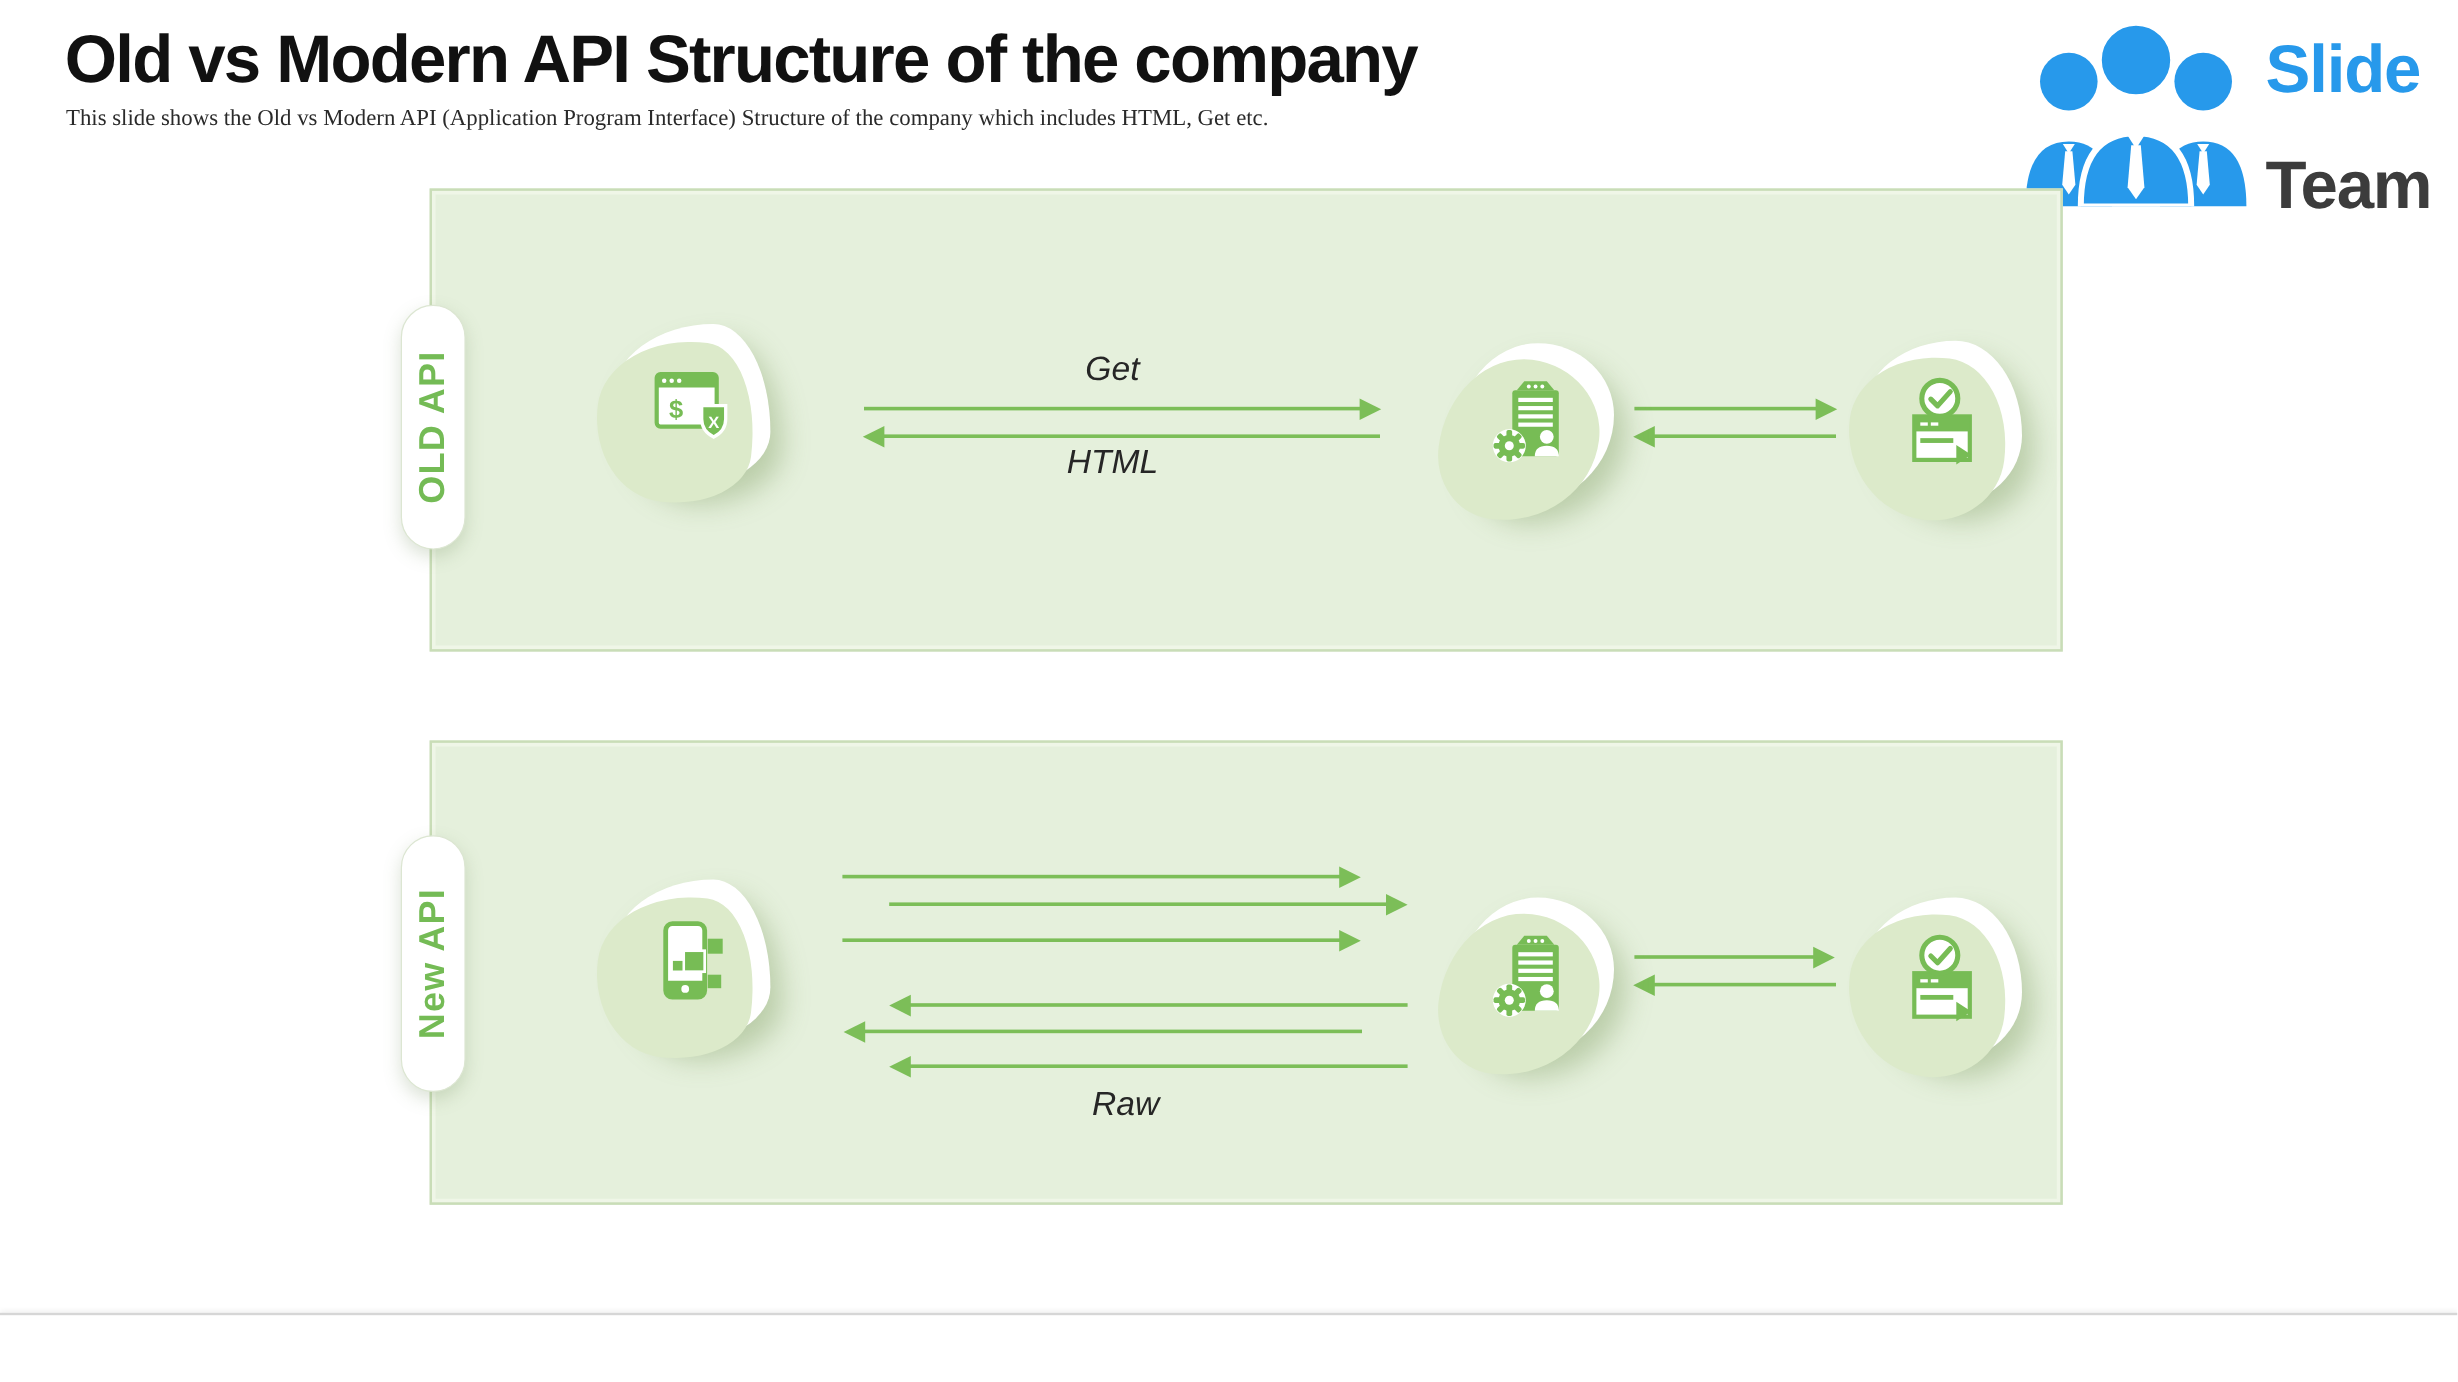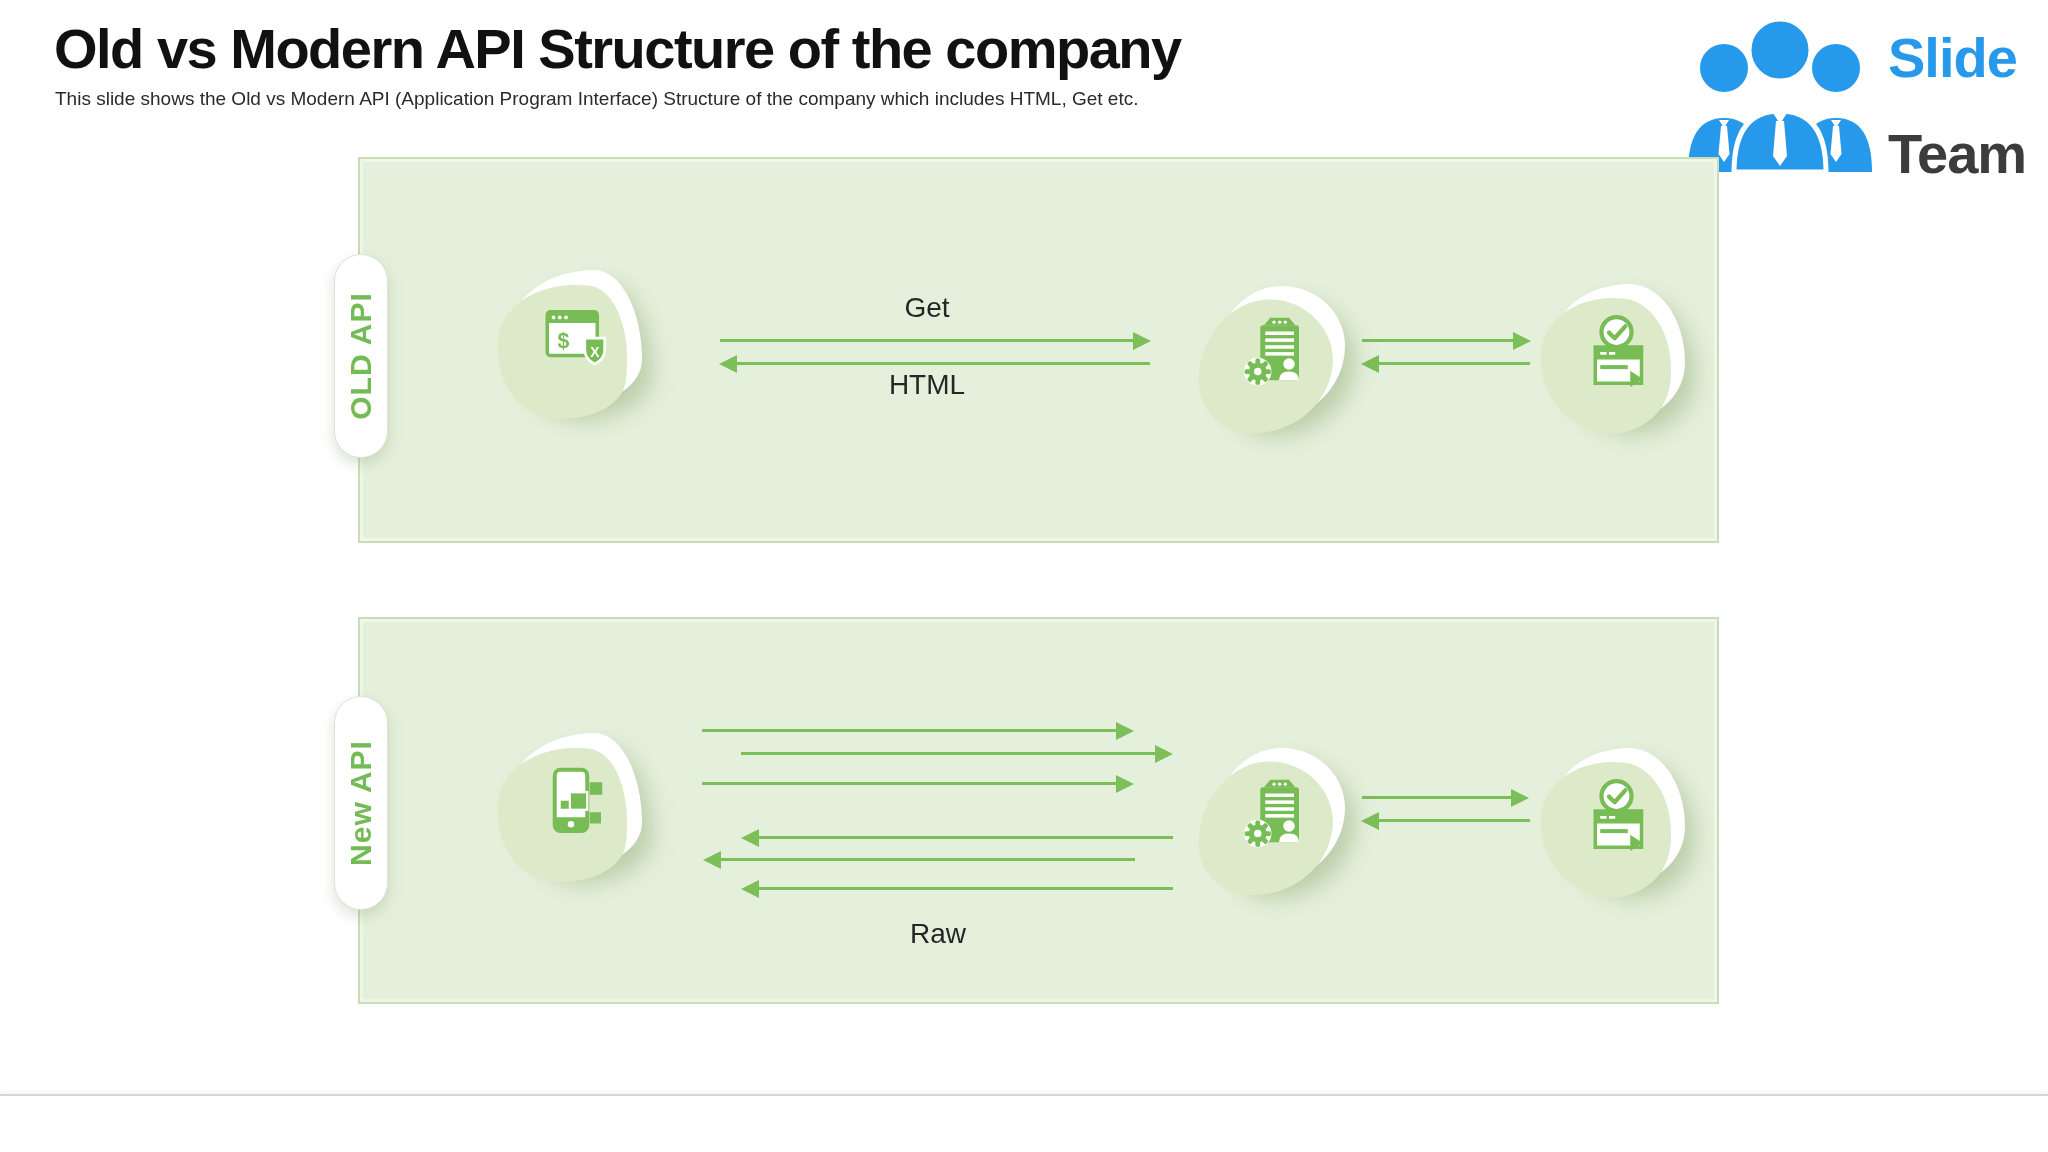--- a/index.html
+++ b/index.html
@@ -2,21 +2,21 @@
 <html><head>
 <meta charset="utf-8">
 <style>
   html,body{margin:0;padding:0;background:#fff;}
   .slide{position:relative;width:2048px;height:1152px;background:#fff;overflow:hidden;
          font-family:"Liberation Sans",sans-serif;color:#1f1f1f;}
 
   
   .title{position:absolute;left:54px;top:16px;font-size:56px;font-weight:800;
          letter-spacing:-1.5px;color:#111;white-space:nowrap;text-align:center;}
-  .subtitle{position:absolute;left:55px;top:88px;font-size:19px;color:#2a2a2a;white-space:nowrap;}
+  .subtitle{position:absolute;left:55px;top:88px;font-size:19px;color:#2a2a2a;white-space:nowrap;font-family:Liberation Serif, serif;}
 
   
   .logo-people{position:absolute;left:1684px;top:14px;width:192px;height:158px;}
   .logo-text{position:absolute;left:1888px;top:22px;display:flex;flex-direction:column;gap:24px;}
   .logo-text span{display:block;font-size:56px;font-weight:800;line-height:72px;letter-spacing:-1px;}
   .logo-slide{color:#2799EB;}
   .logo-team{color:#3C3C3C;}
 
   
   .panel{position:absolute;left:358px;width:1361px;background:#E5F0DC;
@@ -44,21 +44,21 @@
   .blob.b3{border-radius:58% 42% 46% 54% / 44% 58% 42% 56%;}
   .blob svg{width:80px;height:80px;position:relative;z-index:2;}
 
   
   .arr{position:absolute;height:3px;background:#7CBE58;}
   .arr.r::after{content:"";position:absolute;right:-17px;top:50%;transform:translateY(-50%);
         border-left:18px solid #7CBE58;border-top:9px solid transparent;border-bottom:9px solid transparent;}
   .arr.l::before{content:"";position:absolute;left:-17px;top:50%;transform:translateY(-50%);
         border-right:18px solid #7CBE58;border-top:9px solid transparent;border-bottom:9px solid transparent;}
 
-  .flow-label{position:absolute;width:414px;text-align:center;font-size:28px;color:#262626;}
+  .flow-label{position:absolute;width:414px;text-align:center;font-size:28px;color:#262626;font-style:italic;}
 
   
   .footnotes{position:absolute;left:1574px;top:1038px;font-size:25px;line-height:37px;color:#1c1c1c;}
   .footnotes b{font-weight:800;}
 
   .bottom-band{position:absolute;left:0;top:1094px;width:2048px;height:58px;background:#fff;
         border-top:2px solid #D6D6D6;box-shadow:0 -2px 4px rgba(0,0,0,.05);z-index:10;}
 </style>
 </head>
 <body>
@@ -174,21 +174,21 @@
         <rect x="19" y="31" width="8" height="8" fill="#77BC55" stroke="#fff" stroke-width="1.6"></rect>
       </svg>
     </div>
 
     <div class="arr r" style="left:342px;top:110px;width:415px;"></div>
     <div class="arr r" style="left:381px;top:133px;width:415px;"></div>
     <div class="arr r" style="left:342px;top:163px;width:415px;"></div>
     <div class="arr l" style="left:398px;top:217px;width:415px;"></div>
     <div class="arr l" style="left:360px;top:239px;width:415px;"></div>
     <div class="arr l" style="left:398px;top:268px;width:415px;"></div>
-    <div class="flow-label" style="left:371px;top:285px;margin-top:14px;">Raw</div>
+    <div class="flow-label" style="left:371px;top:285px;">Raw</div>
 
     <div class="blob b2" style="left:853px;top:129px;">
       <svg viewBox="0 0 64 64">
         <rect x="17" y="9" width="31" height="44" rx="2" fill="#77BC55"></rect>
         <path d="M20 9 L25 3 H40 L45 9 Z" fill="#77BC55"></path>
         <circle cx="28" cy="6.5" r="1.3" fill="#fff"></circle>
           <circle cx="32.5" cy="6.5" r="1.3" fill="#fff"></circle>
           <circle cx="37" cy="6.5" r="1.3" fill="#fff"></circle>
         <rect x="21" y="14" width="23" height="2.8" fill="#fff"></rect>
         <rect x="21" y="19.5" width="23" height="2.8" fill="#fff"></rect>

